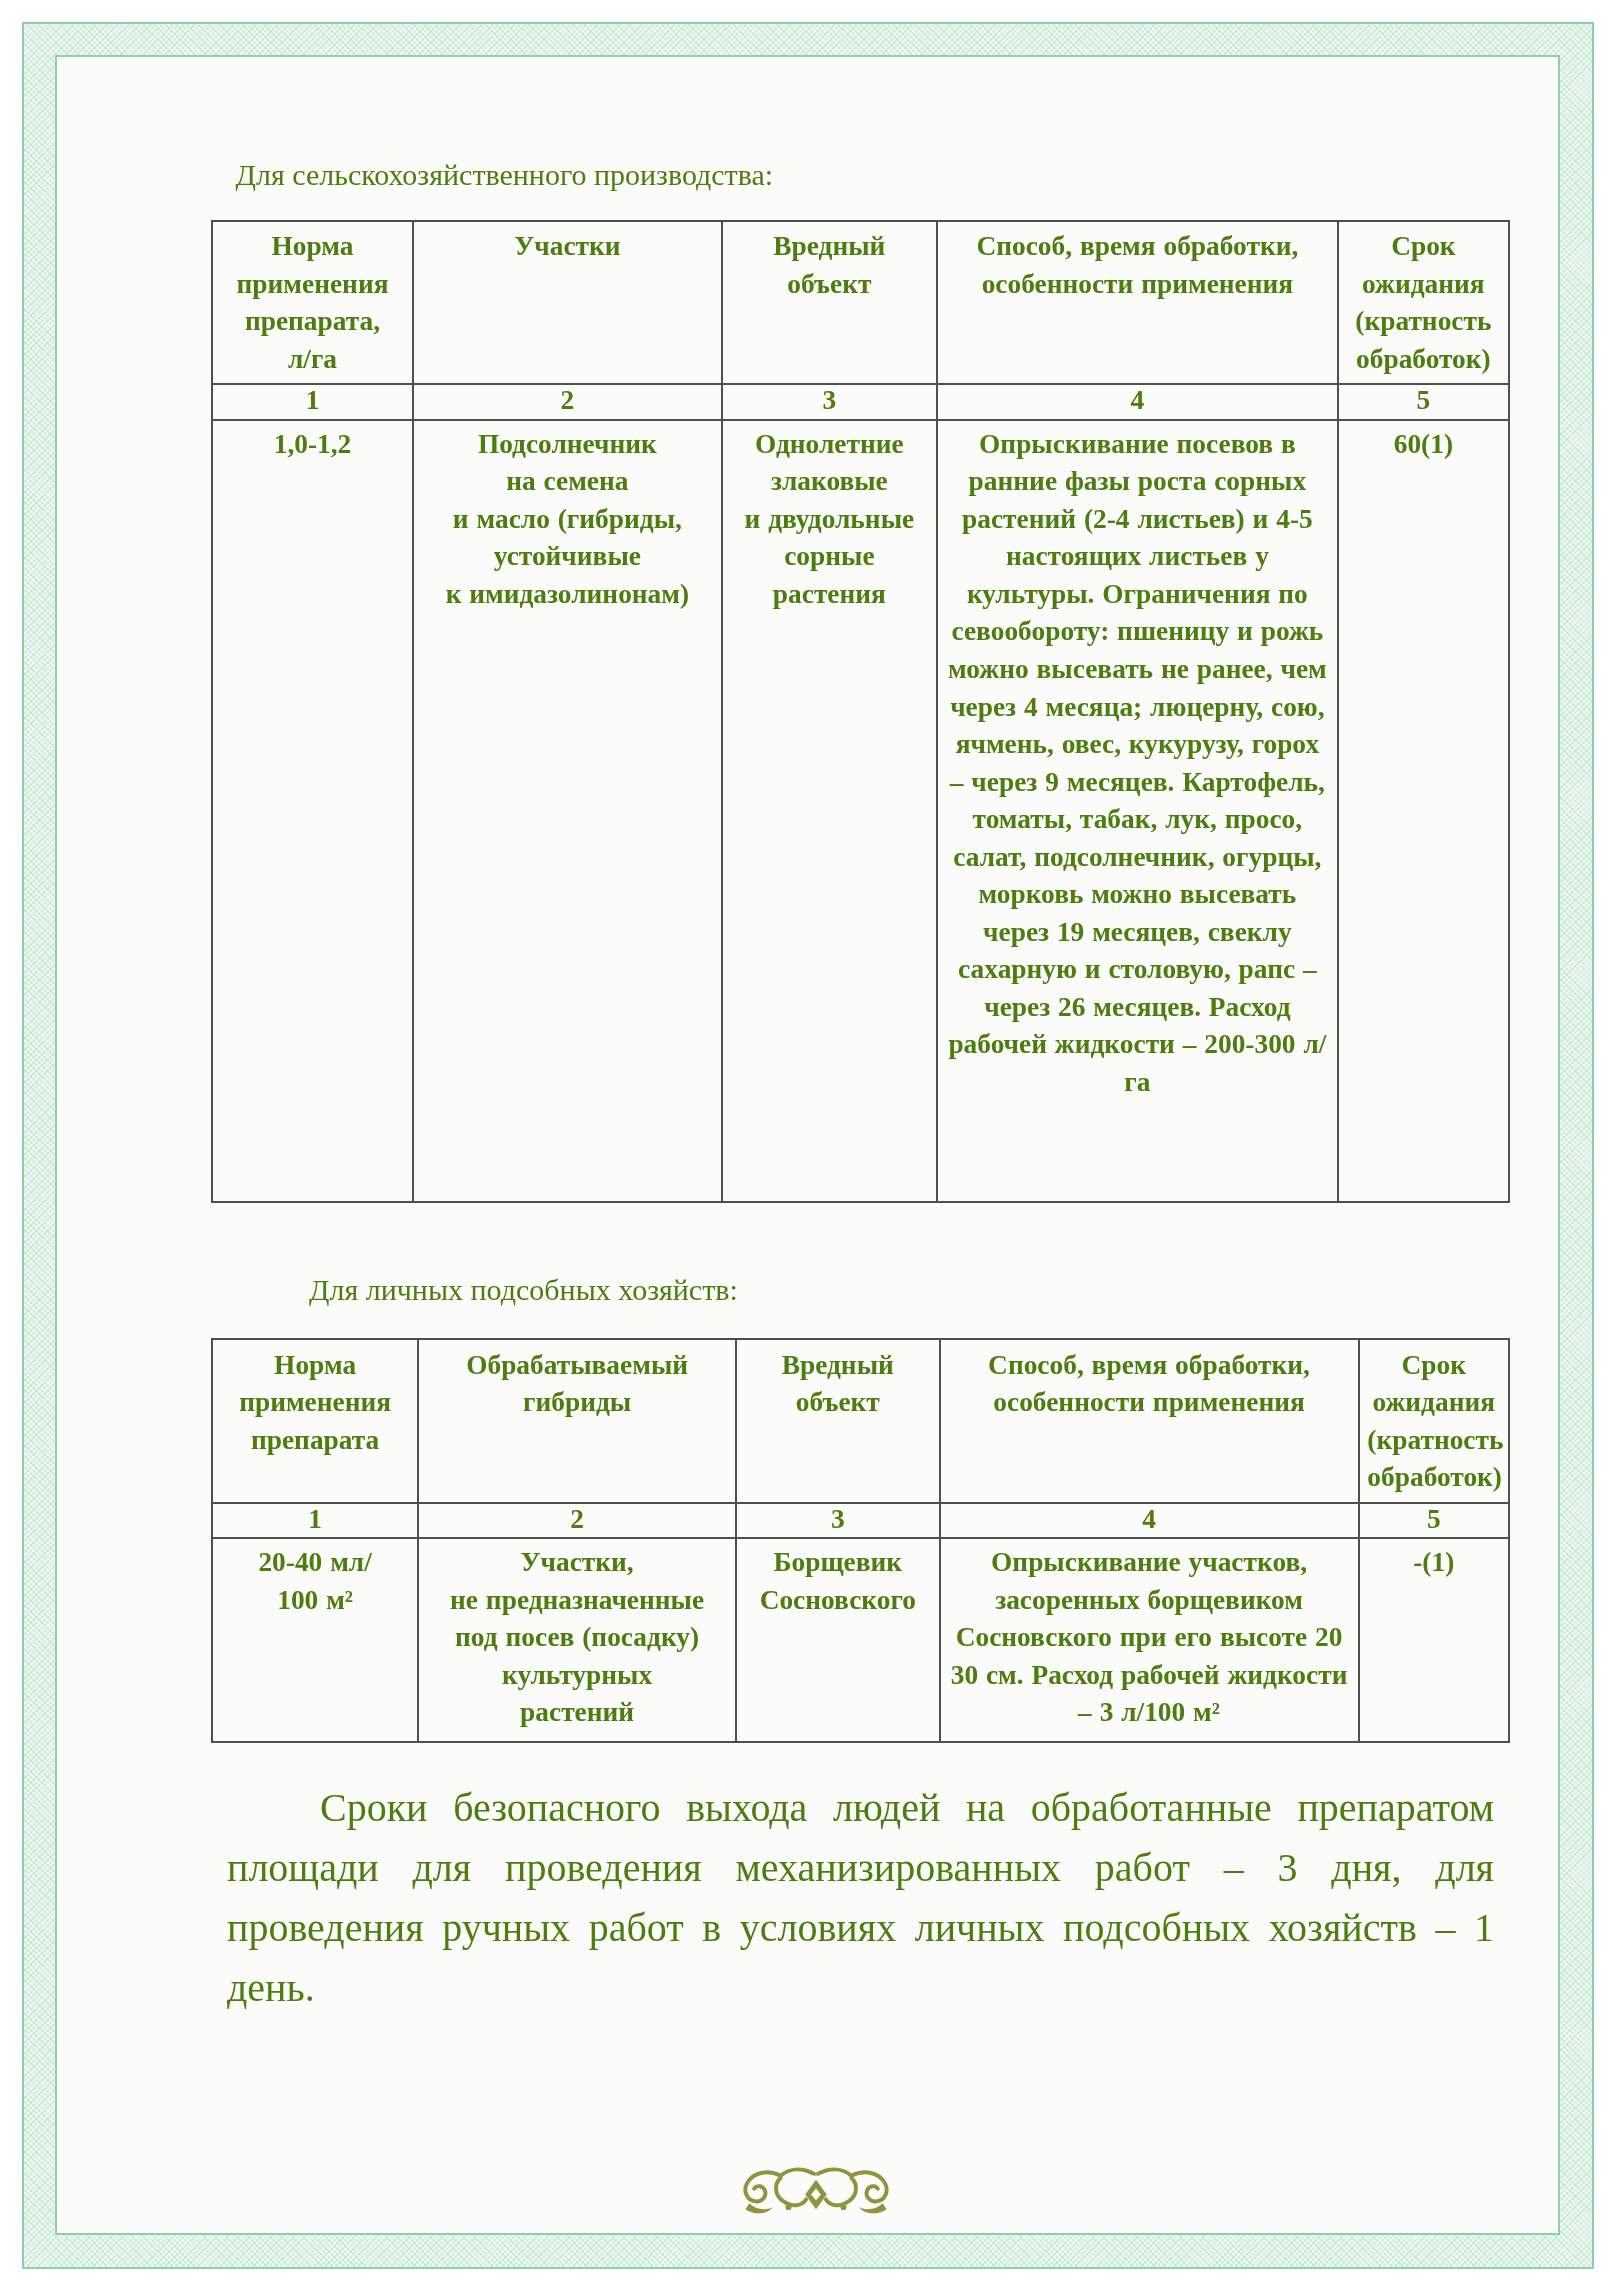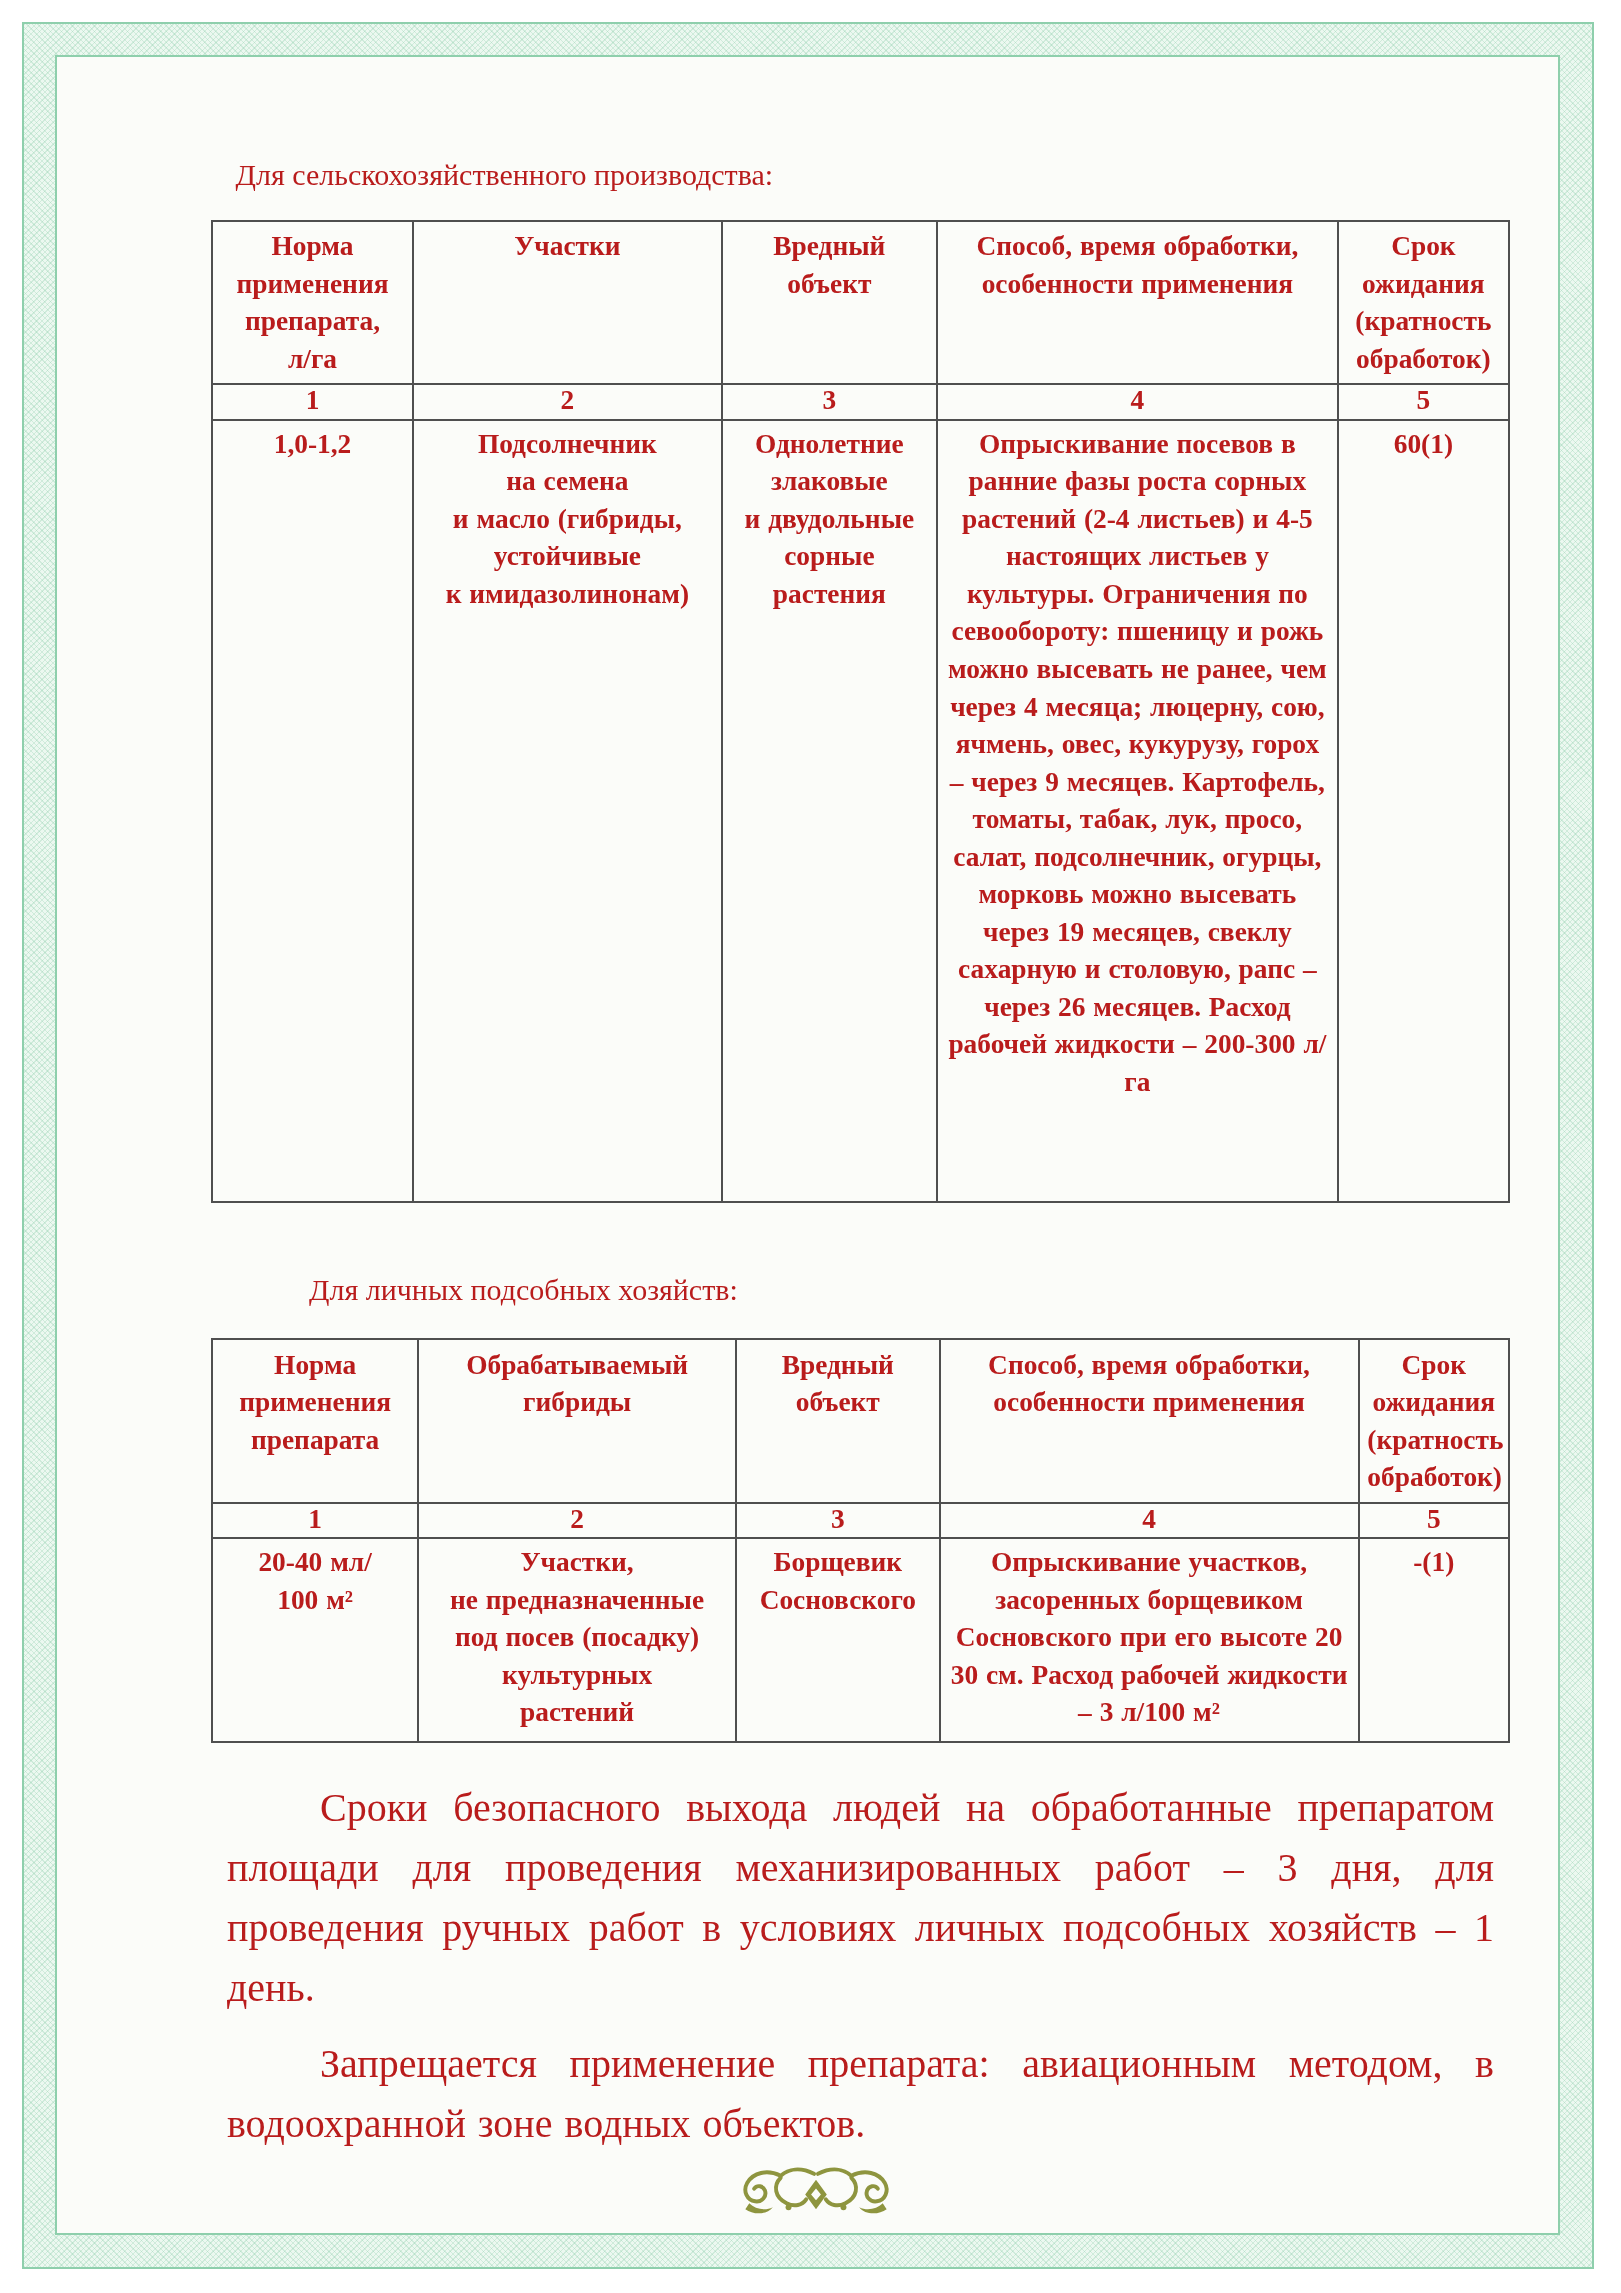--- a/index.html
+++ b/index.html
@@ -2,21 +2,21 @@
 <html><head>
 <meta charset="utf-8">
 <style>
   html,body { margin:0; padding:0; background:#e8e8e8; }
   .page {
     position:relative;
     width:1621px; height:2294px;
     margin:0 auto;
     background:#ffffff;
     font-family:"Liberation Serif", serif;
-    color:#b91c1c;
+    color:#4d7c0f;
     overflow:hidden;
   }
   
   .frame-band {
     position:absolute; top:21.6px; left:21.6px; right:27.4px; bottom:25.5px;
     border:2px solid #8ecfac;
     background-color:#ecf8f0;
     background-image:
       repeating-linear-gradient(45deg, rgba(140,205,170,0.30) 0, rgba(140,205,170,0.30) 1px, transparent 1px, transparent 3.9px),
       repeating-linear-gradient(135deg, rgba(140,205,170,0.30) 0, rgba(140,205,170,0.30) 1px, transparent 1px, transparent 3.9px);
@@ -166,21 +166,20 @@
 растений</td>
           <td class="pre">Борщевик
 Сосновского</td>
           <td class="just">Опрыскивание участков, засоренных борщевиком Сосновского при его высоте 20 30 см. Расход рабочей жидкости – 3 л/100 м²</td>
           <td>-(1)</td>
         </tr>
       </tbody>
     </table>
 
     <p class="body-par par-1">Сроки безопасного выхода людей на обработанные препаратом площади для проведения механизированных работ – 3 дня, для проведения ручных работ в условиях личных подсобных хозяйств – 1 день.</p>
-    <p class="body-par">Запрещается применение препарата: авиационным методом, в водоохранной зоне водных объектов.</p>
 
   </div>
 
   <div class="ornament">
     <svg viewBox="0 0 160 56" width="157" height="55" xmlns="http://www.w3.org/2000/svg">
       <g fill="none" stroke="#8e953f" stroke-width="4" stroke-linecap="round">
         <path d="M78 10 C64 3 52 5 44 12 C30 5 16 9 10 19 C5 28 10 37 18 38 C25 39 30 33 28 27 C26 22 20 21 17 25"></path>
         <path d="M82 10 C96 3 108 5 116 12 C130 5 144 9 150 19 C155 28 150 37 142 38 C135 39 130 33 132 27 C134 22 140 21 143 25"></path>
         <path d="M44 14 C36 22 38 34 50 40 C58 44 66 42 70 36"></path>
         <path d="M116 14 C124 22 122 34 110 40 C102 44 94 42 90 36"></path>

